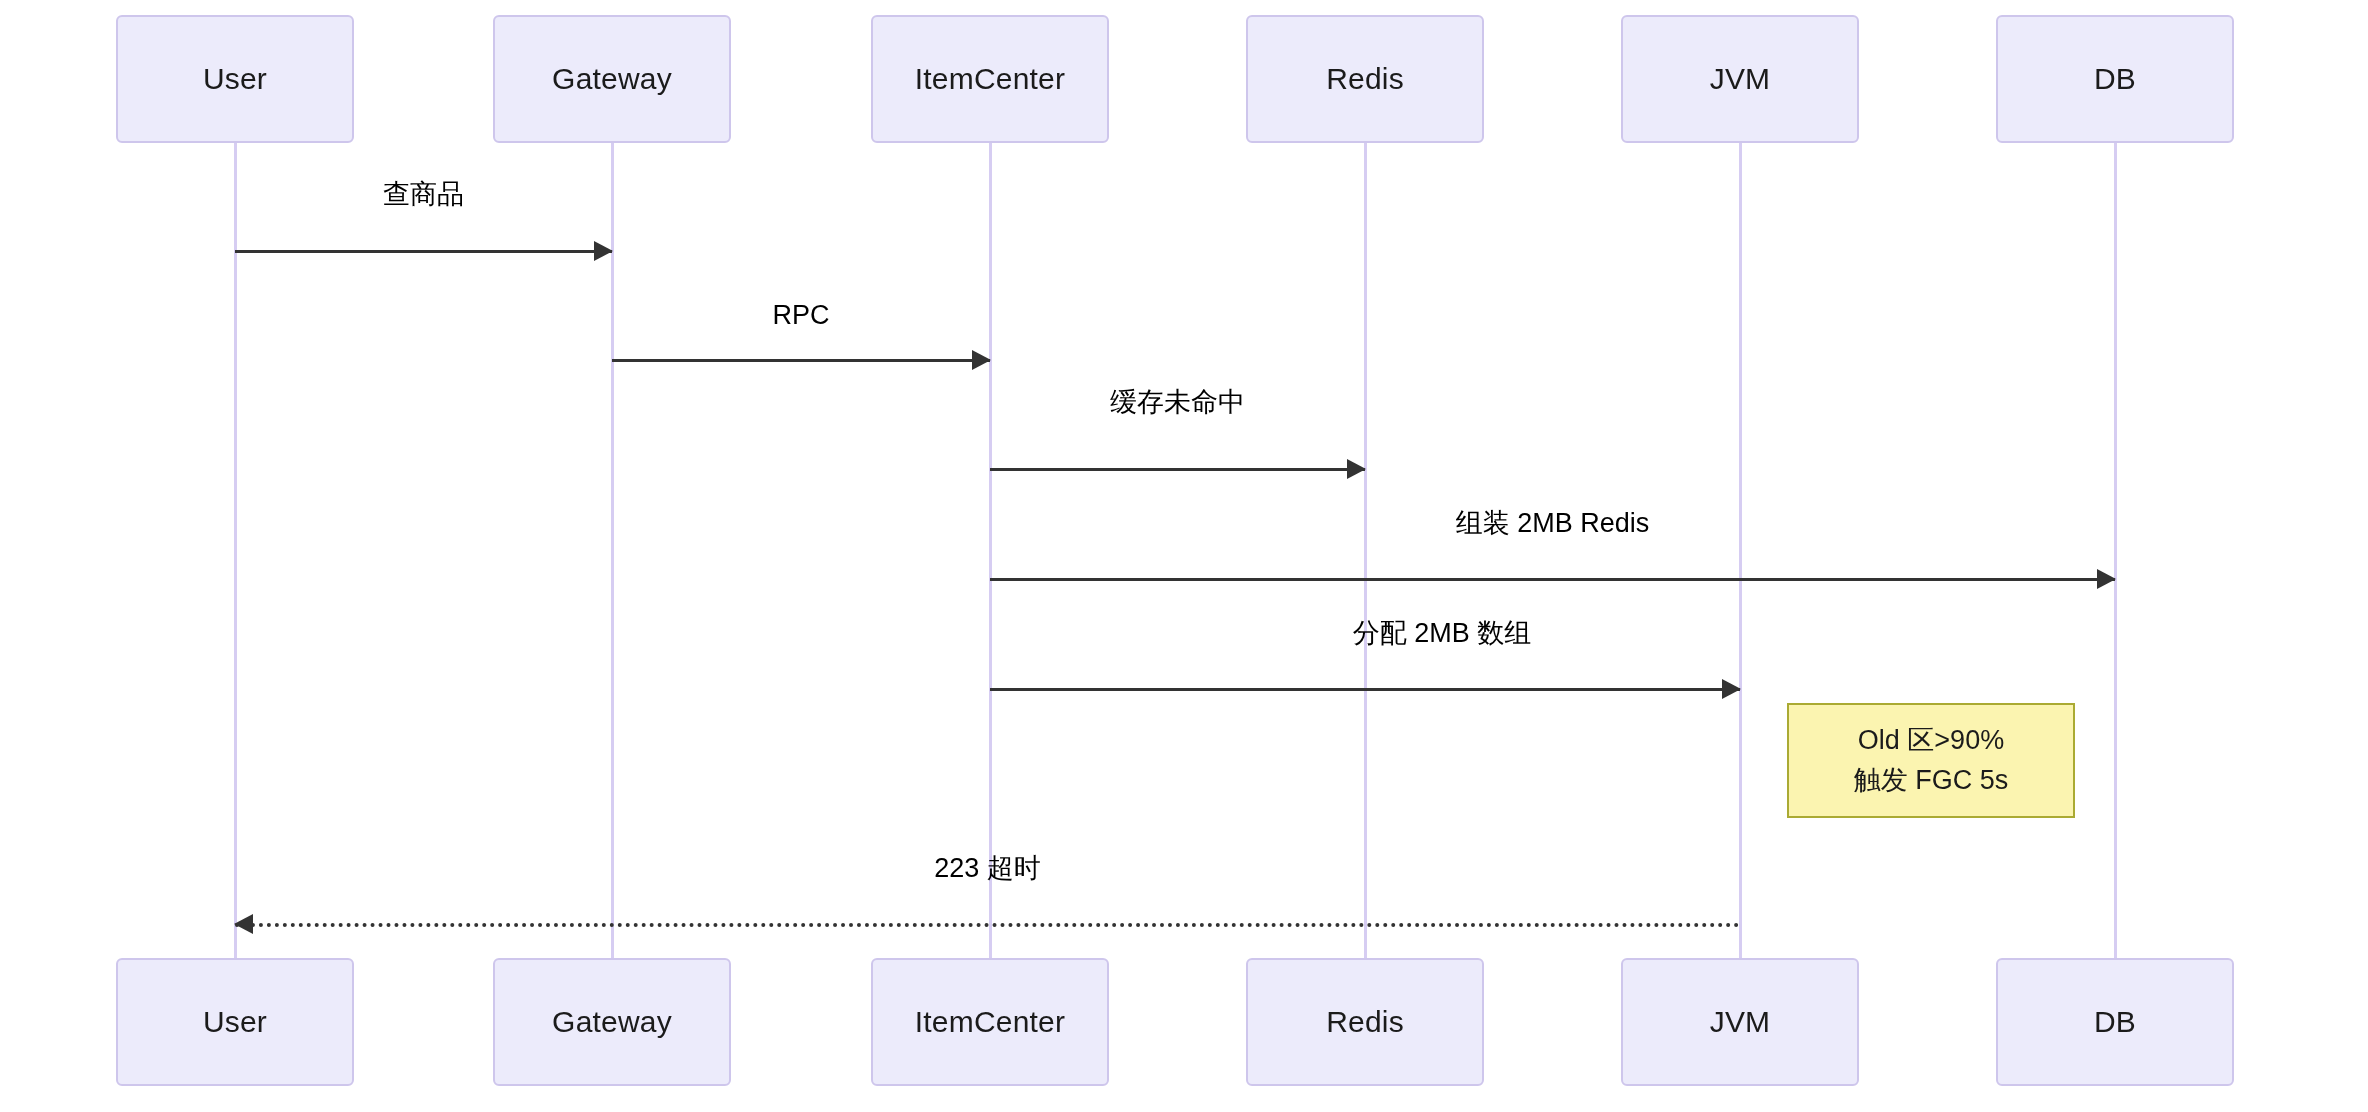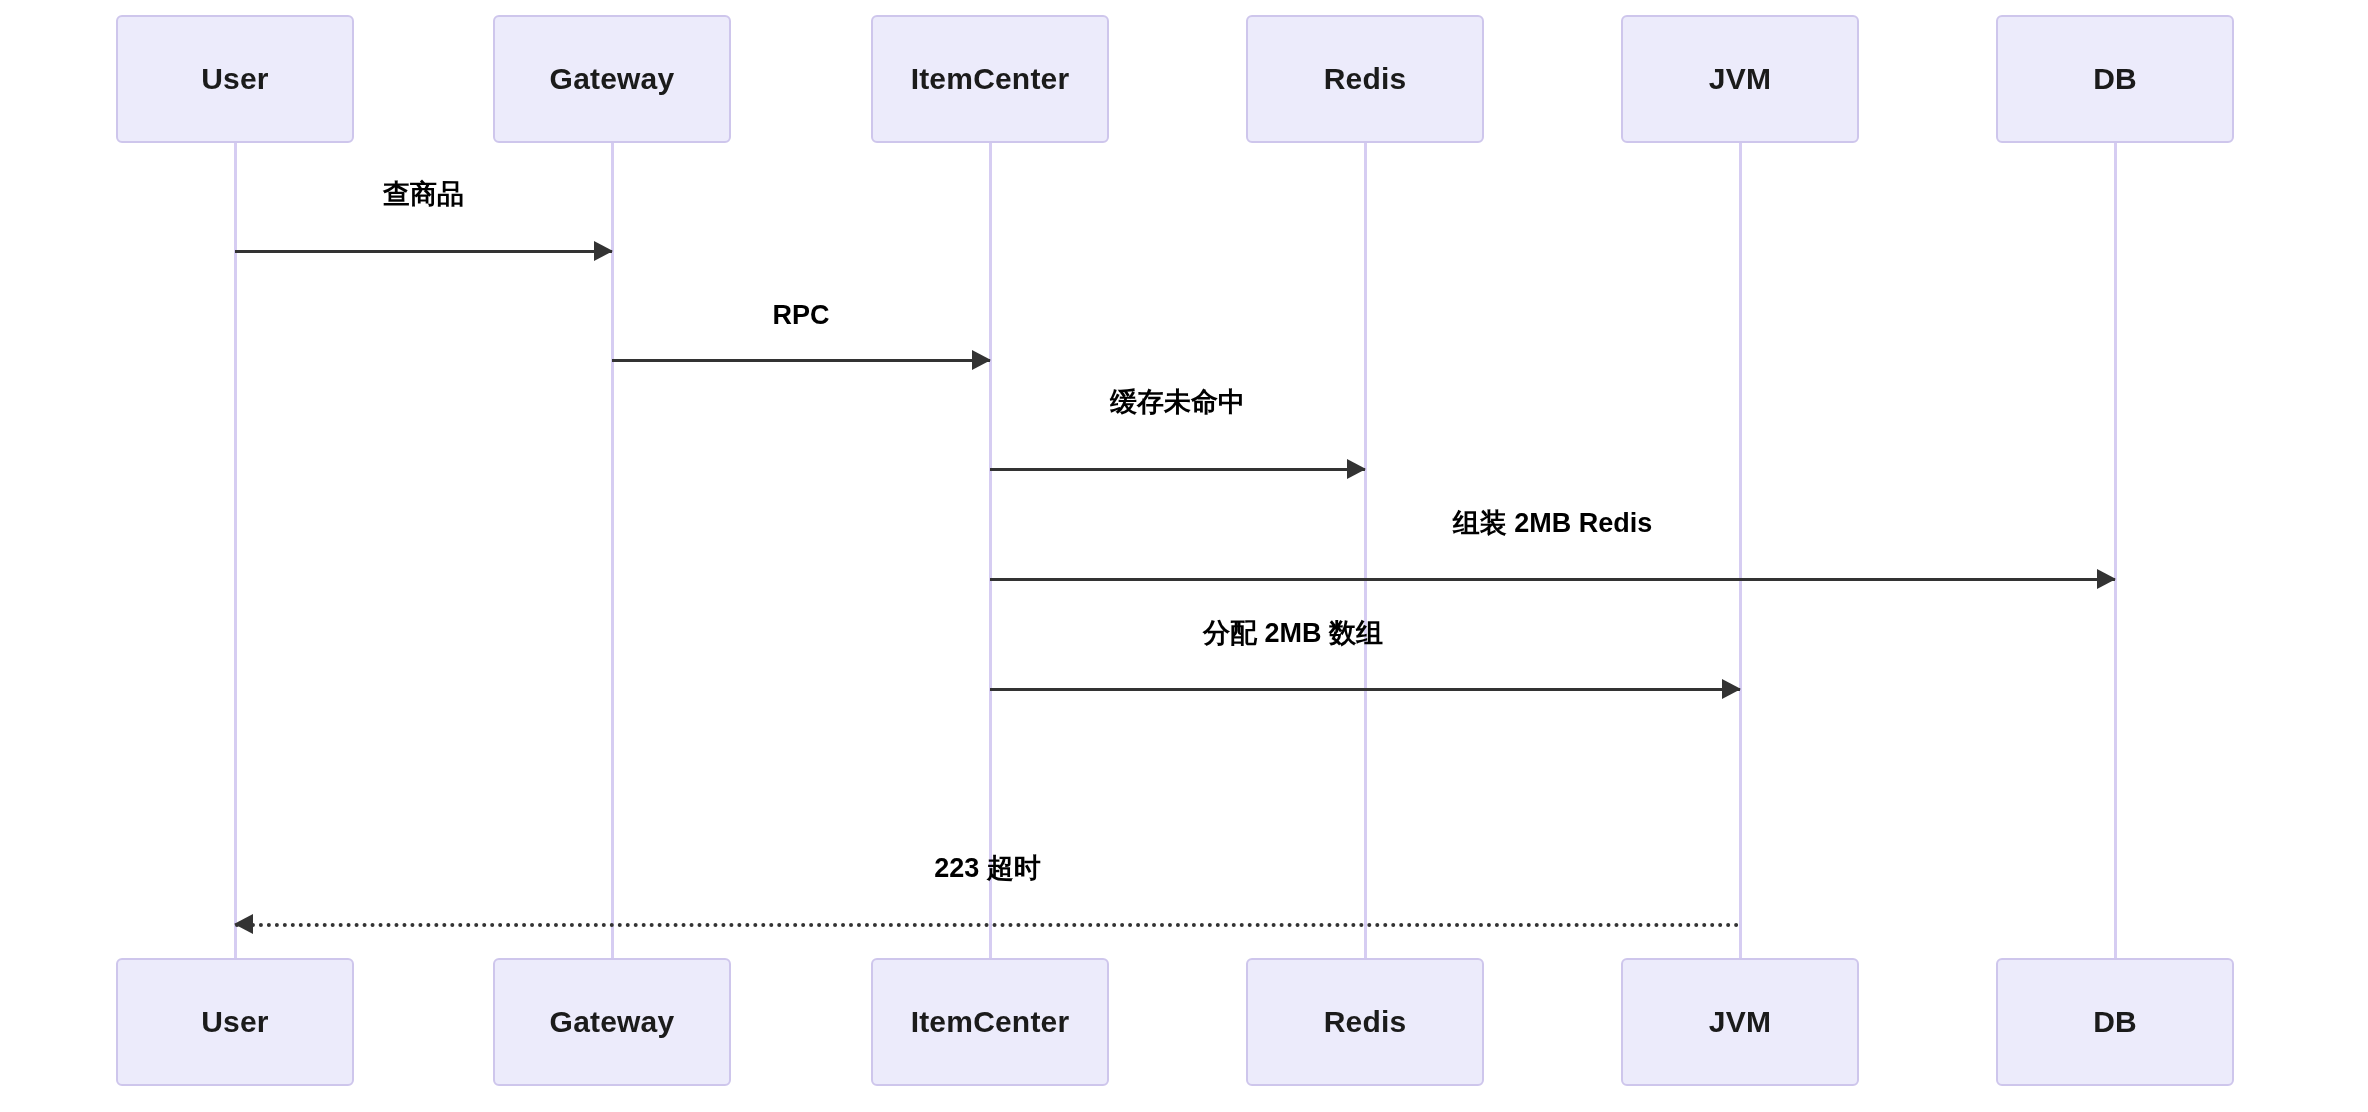--- a/index.html
+++ b/index.html
@@ -12,21 +12,20 @@
     color: #1f1f1f;
     -webkit-font-smoothing: antialiased;
   }
 
   #diagram {
     position: relative;
     width: 2368px;
     height: 1112px;
     background: #ffffff;
     overflow: hidden;
-    font-weight: bold;
   }
 
   
   .participant-box {
     position: absolute;
     box-sizing: border-box;
     background: #ecebfb;
     border: 2px solid #cec6ec;
     border-radius: 6px;
     display: flex;
@@ -162,19 +161,23 @@
     <div class="msg-label" style="left: 1177.5px; top: 384px;">缓存未命中</div>
     <div class="message" style="left: 990px; top: 578px; width: 1125px;">
       <div class="msg-line" style="width: 1125px;"></div>
       <div class="arrow-head right"></div>
     </div>
     <div class="msg-label" style="left: 1552.5px; top: 505px;">组装 2MB Redis</div>
     <div class="message" style="left: 990px; top: 688px; width: 750px;">
       <div class="msg-line" style="width: 750px;"></div>
       <div class="arrow-head right"></div>
     </div>
-    <div class="msg-label" style="left: 1293px; top: 615px;">分配 2MB 数组</div>
+    <div class="msg-label" style="left: 1442px; top: 615px;">分配 2MB 数组</div>
     <div class="message" style="left: 235px; top: 923px; width: 1505px;">
       <div class="msg-line dotted" style="width: 1505px;"></div>
       <div class="arrow-head left"></div>
     </div>
     <div class="msg-label" style="left: 987.5px; top: 850px;">223 超时</div>
+    <div class="note-box" style="left: 1787px; top: 703px; width: 288px; height: 115px;">
+      <div>Old 区&gt;90%</div>
+      <div>触发 FGC 5s</div>
+    </div>
   </div>
 
 </body></html>

